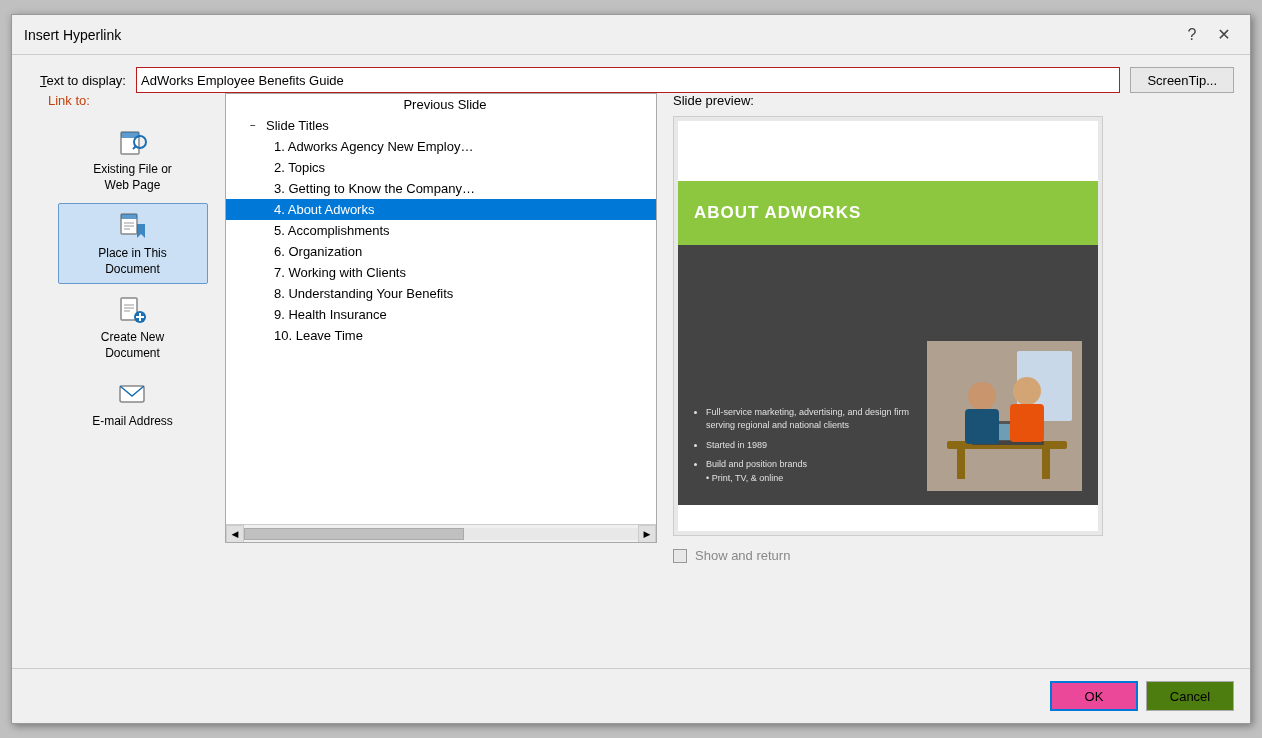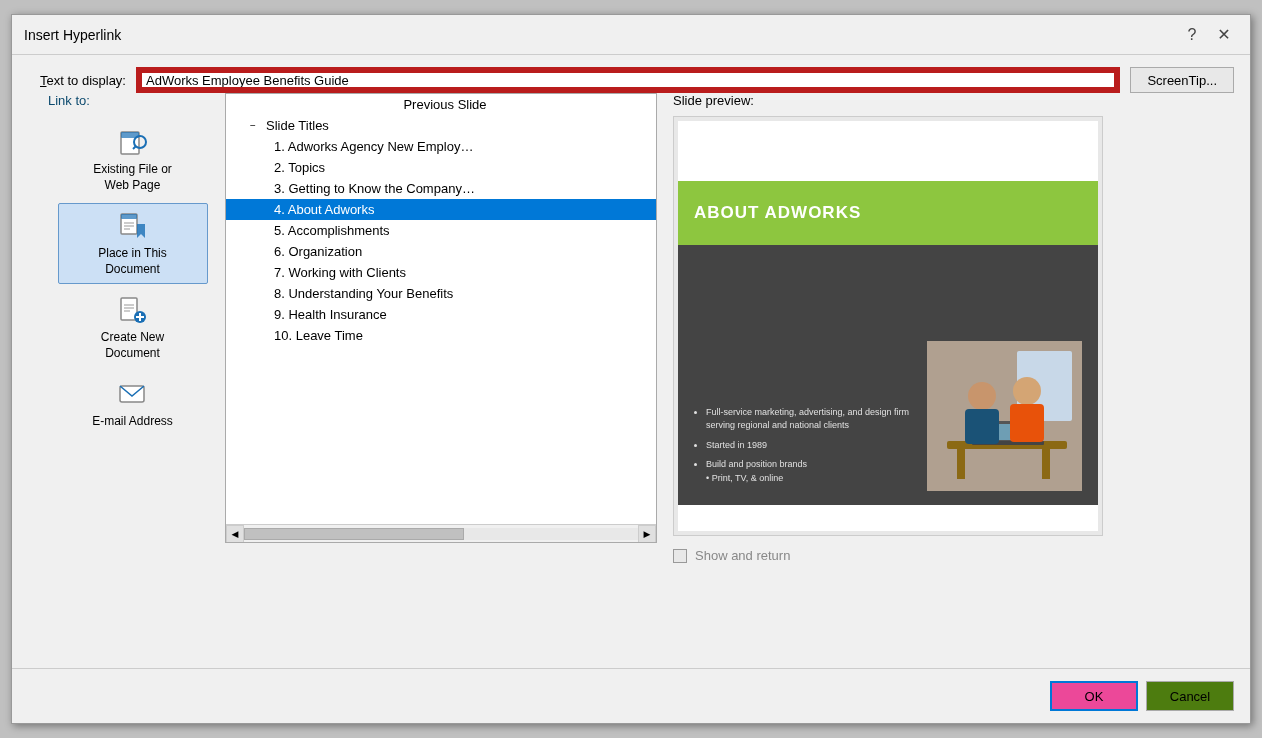--- a/index.html
+++ b/index.html
@@ -69,21 +69,21 @@
       gap: 10px;
     }
     .text-display-label {
       color: #000;
       white-space: nowrap;
     }
     .text-display-label span.underline { text-decoration: underline; }
     .text-display-input {
       flex: 1;
       height: 26px;
-      border: 6px solid #b91c1c;
+      border: 1px solid #b91c1c;
       background: white;
       padding: 2px 4px;
       font-size: 13px;
       font-family: inherit;
       color: #000;
       outline: none;
     }
     .screentip-btn {
       height: 26px;
       padding: 0 16px;
@@ -105,21 +105,21 @@
       display: flex;
       flex-direction: column;
       align-items: center;
       gap: 4px;
       padding: 0 8px;
       width: 185px;
       flex-shrink: 0;
     }
     .link-to-label {
       font-size: 13px;
-      color: #0c4a6e;
+      color: #c2410c;
       align-self: flex-start;
       margin-bottom: 8px;
     }
 
     .link-btn {
       display: flex;
       flex-direction: column;
       align-items: center;
       justify-content: center;
       width: 150px;

